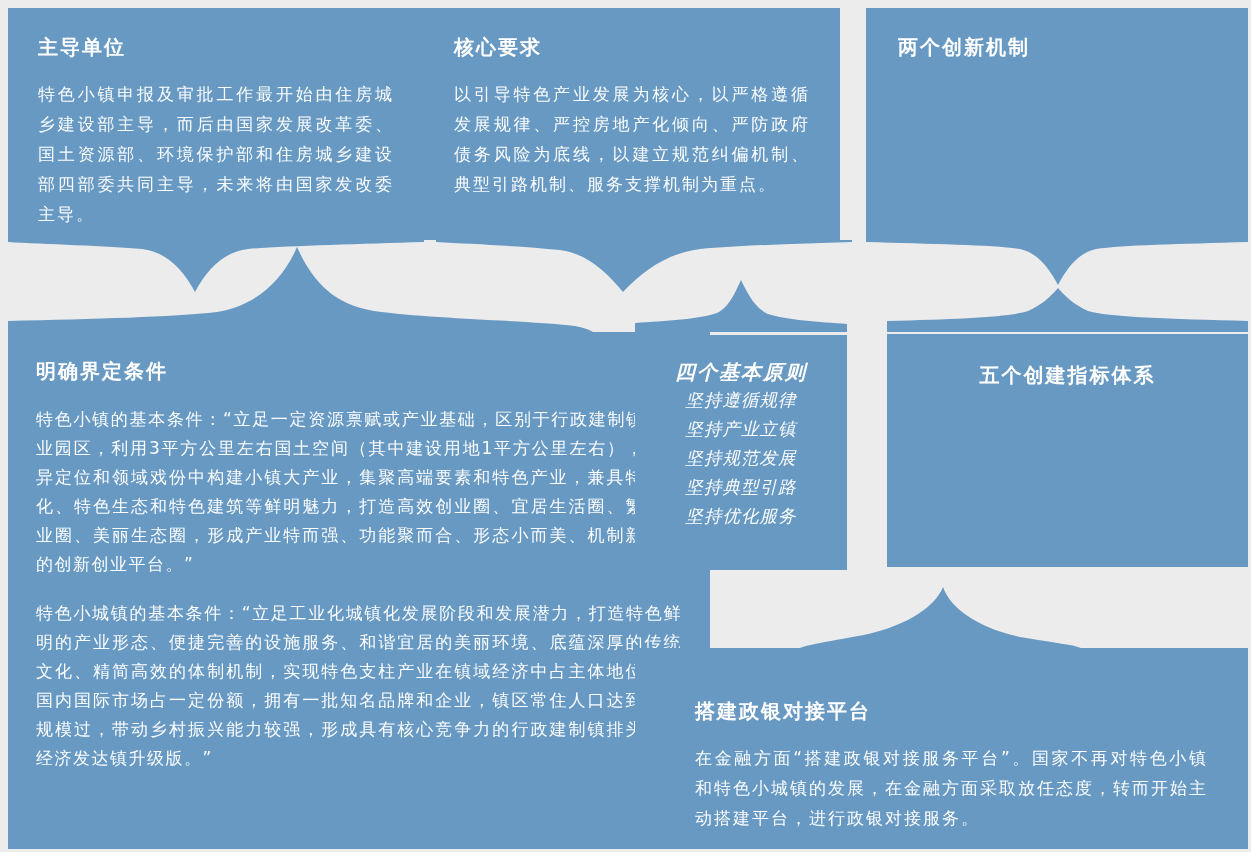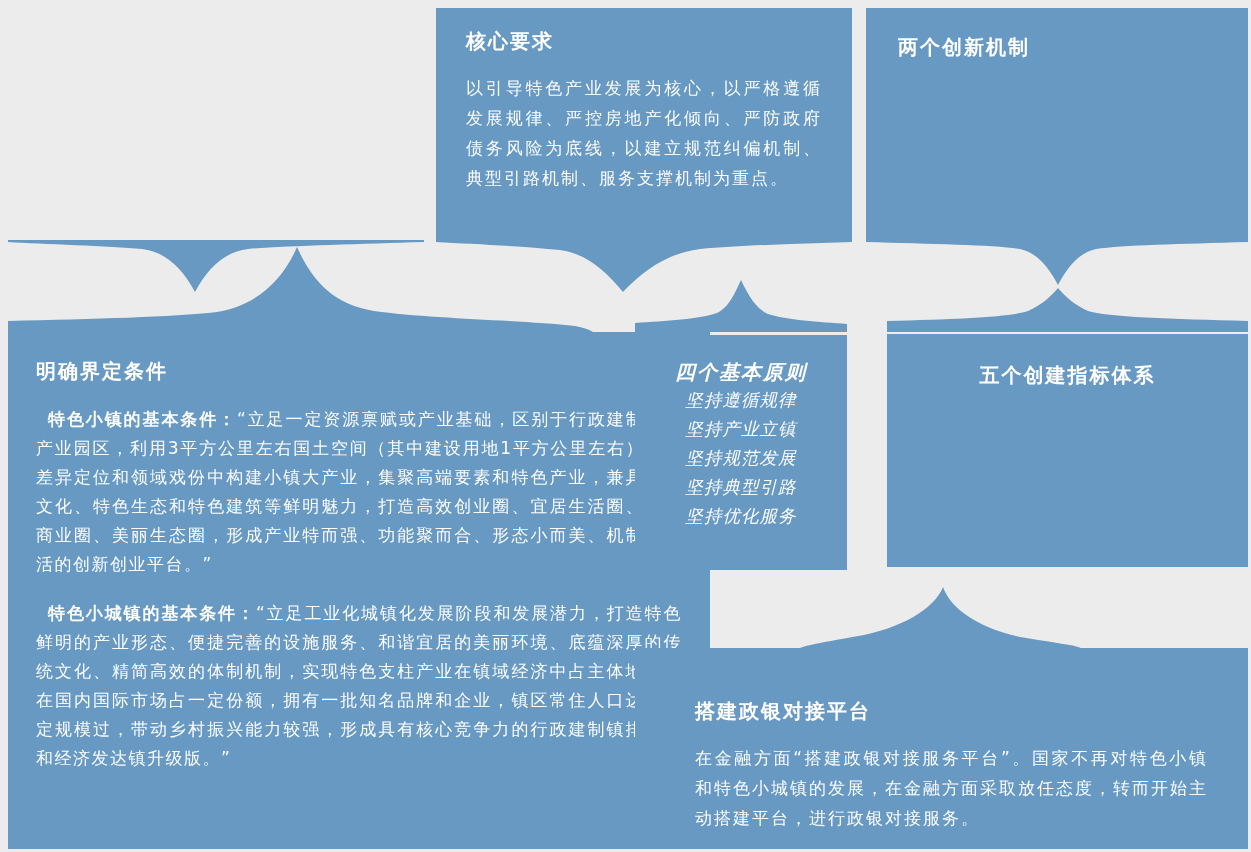--- a/index.html
+++ b/index.html
@@ -23,32 +23,32 @@
     color:#ffffff;
   }
   .card-body {
     font-size:17px;
     line-height:30px;
     letter-spacing:2px;
     text-align:justify;
     color:#fbfdff;
   }
   .para { margin-top:20px; }
-  .para-label { font-weight:bold;margin-left:12px; }
+  .para-label { font-weight:normal; }
   .center-list { text-align:center; }
   .center-list .card-title { display:block; text-align:center; }
   .list-item {
     font-size:17.5px;
     line-height:29px;
     letter-spacing:1px;
     color:#fbfdff;
   }
   
   #card-leading    { left:8px;   top:8px;   width:416px; height:232px; padding:26px 30px; }
-  #card-core       { left:436px; top:8px;   width:416px; height:232px; padding:20px 30px; }
+  #card-core       { left:424px; top:8px;   width:416px; height:232px; padding:26px 30px; }
   #card-innovation { left:866px; top:8px;   width:382px; height:232px; padding:26px 32px; }
   #card-conditions { left:8px;   top:332px; width:702px; height:517px; padding:26px 28px; }
   #card-conditions .card-body { line-height:29px; letter-spacing:1.5px; }
   #card-principles { left:635px; top:335px; width:212px; height:235px; padding:24px 10px;font-style:italic; }
   #card-indicators { left:887px; top:334px; width:361px; height:233px; padding:28px 10px; }
   #card-platform   { left:635px; top:648px; width:613px; height:201px; padding:50px 40px 30px 60px; }
   #card-leading .card-body,
   #card-core .card-body,
   #card-innovation .card-body,
   #card-platform .card-body { margin-top:18px; }
@@ -56,20 +56,24 @@
   #card-indicators .items { margin-top:16px; }
   .flow { position:absolute; display:block; }
   #flow-top    { left:0;   top:240px; width:1251px; height:92px; }
   #flow-bottom { left:0;   top:567px; width:1251px; height:81px; }
 </style>
 </head>
 <body>
 
 <div id="canvas">
 
+  <div class="card" id="card-leading">
+    <div class="card-title">主导单位</div>
+    <div class="card-body">特色小镇申报及审批工作最开始由住房城乡建设部主导，而后由国家发展改革委、国土资源部、环境保护部和住房城乡建设部四部委共同主导，未来将由国家发改委主导。</div>
+  </div>
 
   <div class="card" id="card-core">
     <div class="card-title">核心要求</div>
     <div class="card-body">以引导特色产业发展为核心，以严格遵循发展规律、严控房地产化倾向、严防政府债务风险为底线，以建立规范纠偏机制、典型引路机制、服务支撑机制为重点。</div>
   </div>
 
   <div class="card" id="card-innovation">
     <div class="card-title">两个创新机制</div>
   </div>
 

